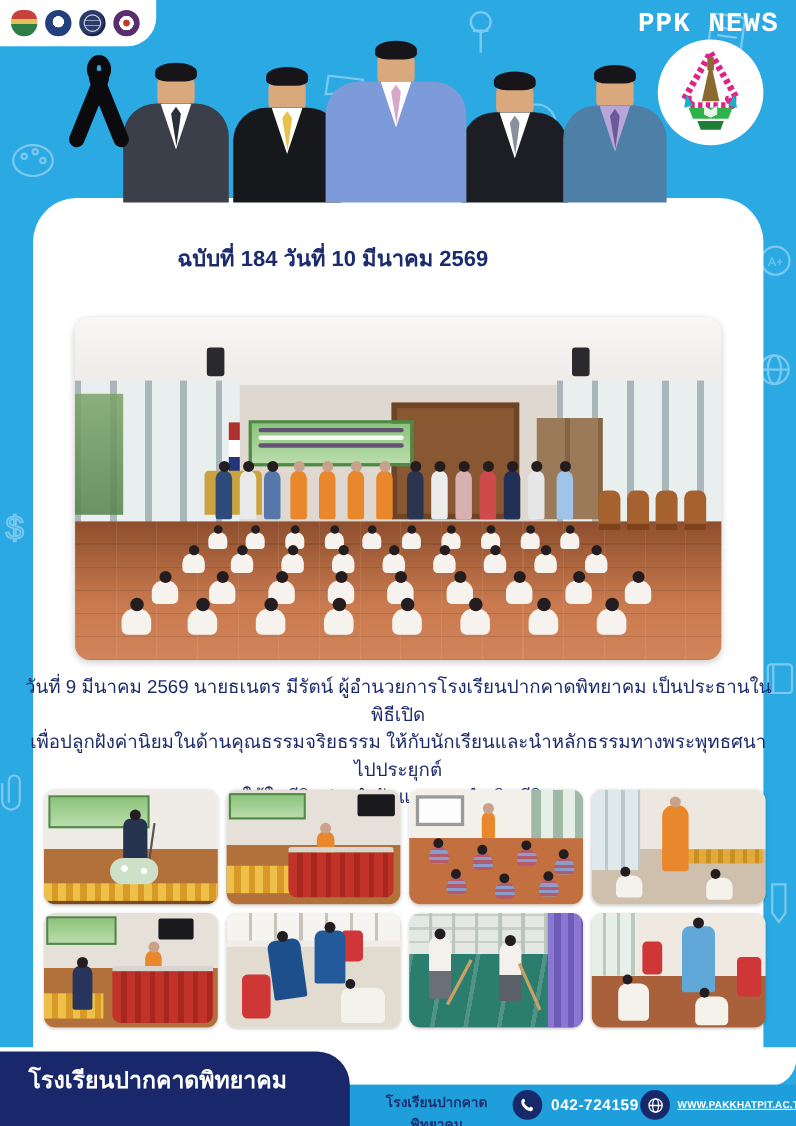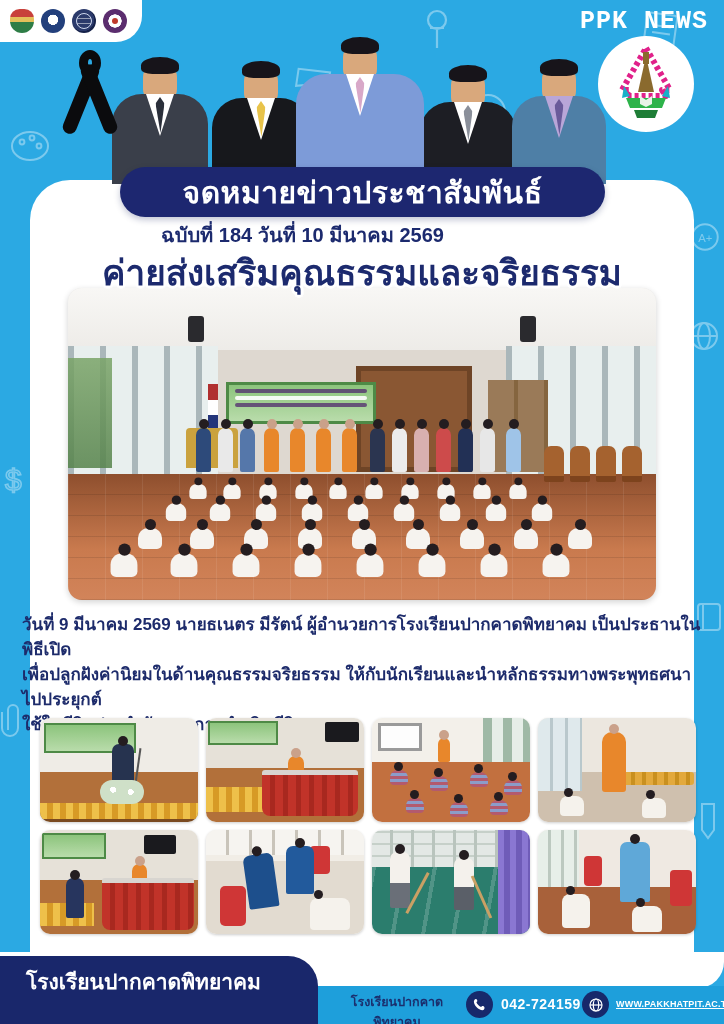--- a/index.html
+++ b/index.html
@@ -96,22 +96,22 @@
   .stand{position:absolute;width:15px;height:44px;background:var(--c,#2e3a52);border-radius:7px 7px 2px 2px;}
   .stand::before{content:"";position:absolute;top:-9px;left:2.5px;width:10px;height:10px;border-radius:50%;background:#241d20;}
   .monk{position:absolute;width:15px;height:44px;background:#e8872b;border-radius:7px 7px 2px 2px;}
   .monk::before{content:"";position:absolute;top:-9px;left:2.5px;width:10px;height:10px;border-radius:50%;background:#caa18a;}
   .wm{position:absolute;left:0;right:0;bottom:5px;text-align:center;color:rgba(255,255,255,.8);
       font-size:12px;letter-spacing:.5px;}
   .wm::before{content:"";display:block;margin:0 auto 2px;width:22px;height:22px;border-radius:50%;
       border:2px solid rgba(255,255,255,.65);}
 
   
-  .article{position:absolute;left:22px;top:612px;width:680px;z-index:3;text-align:left;
-           color:#1D2B6B;font-size:17px;font-weight:700;line-height:25px;}
+  .article{position:absolute;left:22px;top:612px;width:680px;z-index:3;text-align:center;
+           color:#1D2B6B;font-size:17px;font-weight:400;line-height:25px;}
 
   
   .gp{position:absolute;width:158px;height:104px;border-radius:10px;overflow:hidden;z-index:3;
       box-shadow:0 1px 3px rgba(0,0,0,.2);}
   .band{position:absolute;left:0;right:0;}
   .skirt{background:repeating-linear-gradient(90deg,#eec04a 0 7px,#d79a26 7px 13px);}
   .gb{position:absolute;background:linear-gradient(#8cc47c,#b9dcab);border:2px solid #4e8a46;box-sizing:border-box;}
   .redtable{position:absolute;background:repeating-linear-gradient(90deg,#c13329 0 8px,#a8281f 8px 13px);
             border-top:5px solid #d8d5d0;border-radius:3px 3px 8px 8px;box-sizing:border-box;}
   .fig{position:absolute;border-radius:7px 7px 2px 2px;}
@@ -259,27 +259,23 @@
       <path d="M12 40 l6 10 -8 2 z" fill="#18b0c8"></path>
       <path d="M56 40 l-6 10 8 2 z" fill="#18b0c8"></path>
       <path d="M14 52 h40 l-4 10 h-32 z" fill="#2db34a"></path>
       <path d="M22 64 h24 l-3 8 h-18 z" fill="#1e7d36"></path>
       <path d="M28 50 l6 4 6-4 v8 l-6 3 -6-3 z" fill="#e8f4e8"></path>
     </svg>
   </div>
 
   <div class="card"></div>
 
-  <div class="banner">
-    <span>จดหมายข่าวประชาสัมพันธ์</span>
-  </div>
 
   <div class="issue">ฉบับที่ 184 วันที่ 10 มีนาคม 2569</div>
 
-  <div class="headline">ค่ายส่งเสริมคุณธรรมและจริยธรรม</div>
 
   <div class="main-photo" title="Students, monks and staff gathered in the school hall for the morality and ethics camp opening ceremony">
     <div class="mp-ceiling"></div>
     <div class="mp-speaker" style="left:120px"></div>
     <div class="mp-speaker" style="right:120px"></div>
     <div class="mp-win" style="left:0"></div>
     <div class="mp-win" style="right:0"></div>
     <div class="mp-green" style="left:0"></div>
     <div class="mp-wall"></div>
     <div class="mp-wood"></div>

